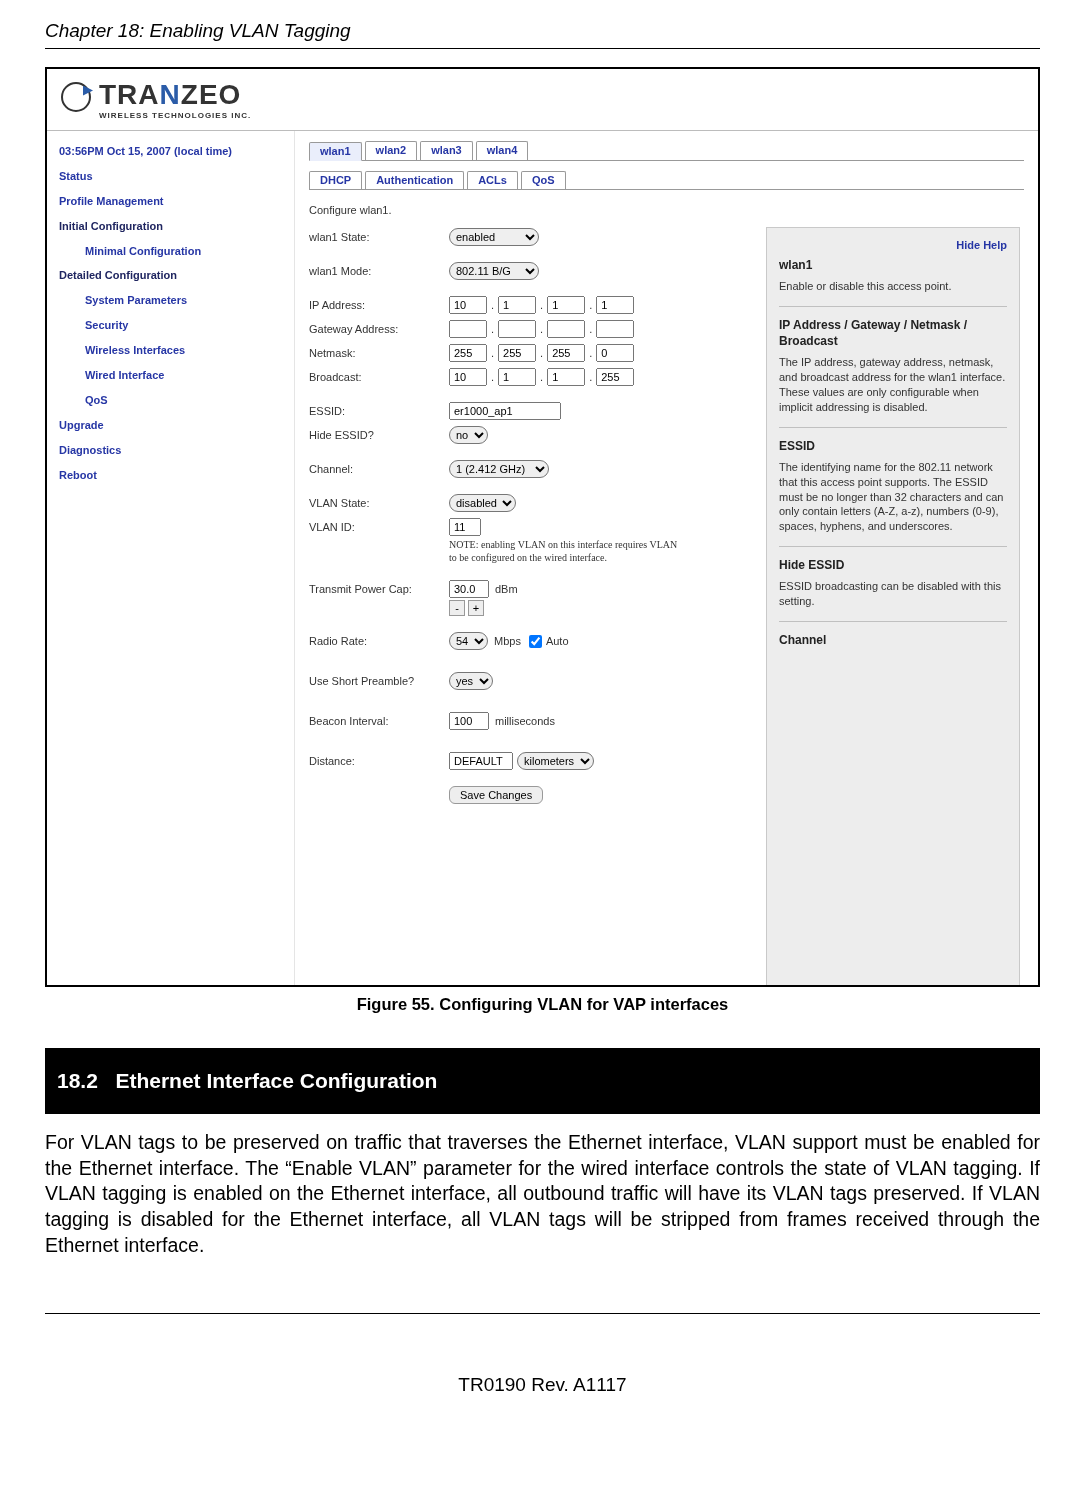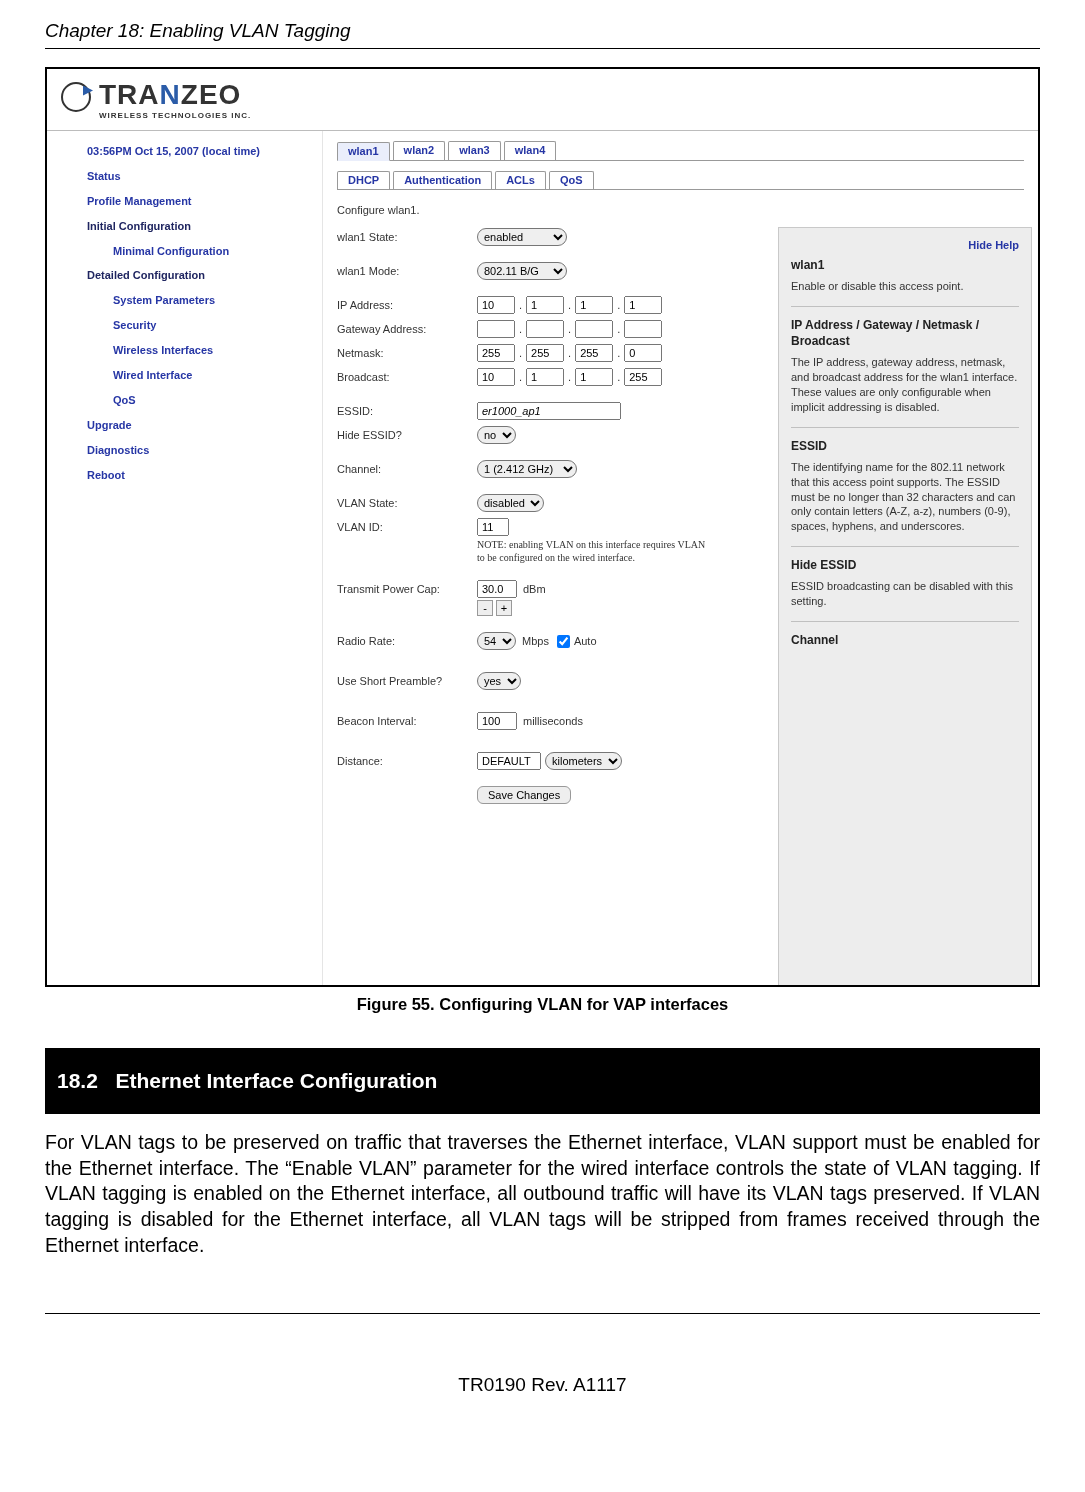--- a/index.html
+++ b/index.html
@@ -57,21 +57,21 @@
     display:inline-block;
     margin-right: 4px;
     vertical-align: middle;
     transform: translateY(-4px);
   }
   .logo-swirl::after{
     content:''; position:absolute; width:10px;height:10px;
     background:#2b5ca8; top:2px; right:-4px;
     clip-path: polygon(0 0, 100% 50%, 0 100%);
   }
-  .app-body { display:flex; flex:1; overflow:hidden;padding-left:28px; }
+  .app-body { display:flex; flex:1; overflow:hidden; }
   .sidebar {
     width: 248px;
     background: #fff;
     padding: 8px 12px 8px 12px;
     font-family: Verdana, Geneva, sans-serif;
     font-size: 11px;
     font-weight: bold;
     color: #1e3a8a;
     border-right: 1px solid #e5e5e5;
     line-height: 1.9;
@@ -116,21 +116,21 @@
     border:1px solid #999; background:#eee; font-size:11px;
     padding:2px 10px; border-radius:6px; cursor:pointer;
   }
   .btn-step {
     border:1px solid #999; background:#eee; font-size:11px;
     width:16px; height:16px; line-height:12px; text-align:center; padding:0;
     cursor:pointer;
   }
   .help-panel {
     position:absolute;
-    top: 96px; right: 6px;
+    top: 96px; right: 18px;
     width: 254px;
     background:#ededed;
     border:1px solid #c9c9c9;
     padding:10px 12px;
     font-family: Verdana, Geneva, sans-serif;
     font-size:11px;
     color:#333;
     line-height:1.35;
     height: 792px;
     overflow:hidden;
@@ -253,21 +253,21 @@
               <span class="dot">.</span>
             <input class="ip-part" value="1" style="">
               <span class="dot">.</span>
             <input class="ip-part" value="1" style="">
               <span class="dot">.</span>
             <input class="ip-part" value="255" style="">
           </div>
 
           <div class="frow">
             <div class="flabel">ESSID:</div>
-            <input class="txt" style="width: 144px; font-style: italic;" value="er1000_ap1">
+            <input class="txt" style="width: 112px;" value="er1000_ap1">
           </div>
           <div class="frow gap-after">
             <div class="flabel">Hide ESSID?</div>
             <select class="sel"><option>no</option></select>
           </div>
 
           <div class="frow gap-after">
             <div class="flabel">Channel:</div>
             <select class="sel" style="width:100px"><option>1 (2.412 GHz)</option></select>
           </div>

